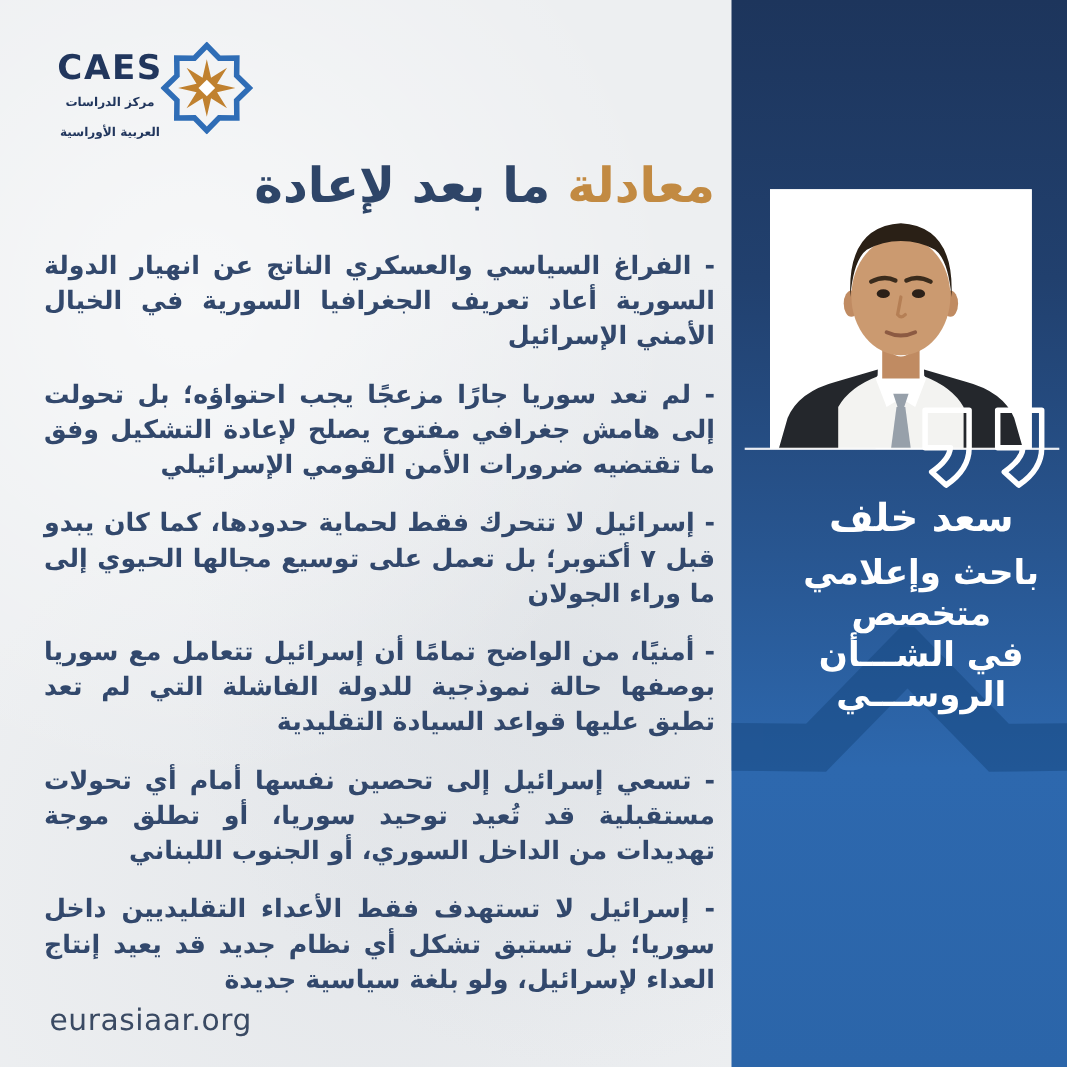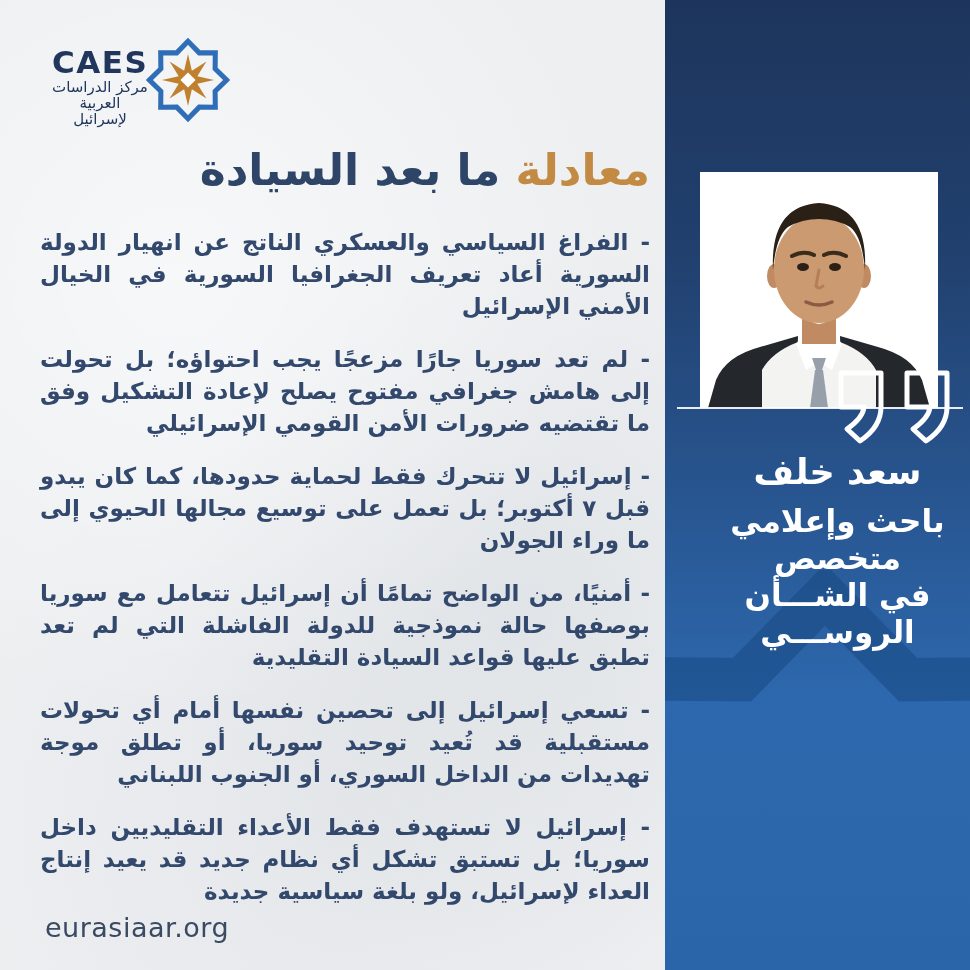--- a/index.html
+++ b/index.html
@@ -8,21 +8,21 @@
     background-color:#edeff1;
     background-image:
       radial-gradient(circle at 18% 28%, rgba(255,255,255,.55), transparent 42%),
       radial-gradient(circle at 55% 62%, rgba(206,211,217,.35), transparent 46%),
       radial-gradient(circle at 35% 85%, rgba(210,214,220,.3), transparent 40%);
     font-family:"DejaVu Sans","Liberation Sans",sans-serif;
   }
   
   .logo-block{position:absolute; top:45px; left:52px; width:96px; text-align:center; color:#21365d;}
   .logo-acronym{font-size:31px; font-weight:800; letter-spacing:1.5px; line-height:34px;}
-  .logo-ar{font-size:15px; font-weight:400; line-height:16px; direction:rtl;}
+  .logo-ar{font-size:11px; font-weight:700; line-height:28px; direction:rtl;}
   .logo-star{position:absolute; top:38px; left:146px; width:84px; height:84px;}
   .main-title{
     position:absolute; top:140px; left:40px; width:610px;
     direction:rtl; text-align:right; font-size:44px; font-weight:800; line-height:60px;
     color:#2e4568; letter-spacing:0;
   }
   .main-title .hl{color:#c28a42;}
   .bullets{position:absolute; top:226px; left:40px; width:610px; direction:rtl;}
   .bullets p{
     margin:0 0 21px 0; font-size:23px; line-height:32px; font-weight:700;
@@ -45,29 +45,29 @@
     color:#fff; font-size:31px; font-weight:700; line-height:37px; direction:rtl;}
 </style>
 </head>
 <body>
 
 <div class="canvas">
 
   <div class="logo-block">
     <div class="logo-acronym">CAES</div>
     <div class="logo-ar">مركز الدراسات</div>
-    <div class="logo-ar">العربية لإسرائيل</div>
+    <div class="logo-ar">العربية الأوراسية</div>
   </div>
   <svg class="logo-star" viewBox="0 0 100 100">
     <path d="M50,4 L36.6,17.7 L17.5,17.5 L17.7,36.6 L4,50 L17.7,63.4 L17.5,82.5 L36.6,82.3 L50,96 L63.4,82.3 L82.5,82.5 L82.3,63.4 L96,50 L82.3,36.6 L82.5,17.5 L63.4,17.7 Z" fill="none" stroke="#2f6db6" stroke-width="6" stroke-linejoin="miter"></path>
     <path d="M50,19 L45.4,38.9 L28.1,28.1 L38.9,45.4 L19,50 L38.9,54.6 L28.1,71.9 L45.4,61.1 L50,81 L54.6,61.1 L71.9,71.9 L61.1,54.6 L81,50 L61.1,45.4 L71.9,28.1 L54.6,38.9 Z" fill="#c0812f"></path>
     <path d="M50,41 L59,50 L50,59 L41,50 Z" fill="#ffffff"></path>
   </svg>
 
-  <div class="main-title"><span class="hl">معادلة</span> <span>ما بعد السيادة</span></div>
+  <div class="main-title"><span class="hl">معادلة</span> <span>ما بعد لإعادة</span></div>
 
   <div class="bullets">
     <p>- الفراغ السياسي والعسكري الناتج عن انهيار الدولة السورية أعاد تعريف الجغرافيا السورية في الخيال الأمني الإسرائيل</p>
     <p>- لم تعد سوريا جارًا مزعجًا يجب احتواؤه؛ بل تحولت إلى هامش جغرافي مفتوح يصلح لإعادة التشكيل وفق ما تقتضيه ضرورات الأمن القومي الإسرائيلي</p>
     <p>- إسرائيل لا تتحرك فقط لحماية حدودها، كما كان يبدو قبل ٧ أكتوبر؛ بل تعمل على توسيع مجالها الحيوي إلى ما وراء الجولان</p>
     <p>- أمنيًا، من الواضح تمامًا أن إسرائيل تتعامل مع سوريا بوصفها حالة نموذجية للدولة الفاشلة التي لم تعد تطبق عليها قواعد السيادة التقليدية</p>
     <p>- تسعي إسرائيل إلى تحصين نفسها أمام أي تحولات مستقبلية قد تُعيد توحيد سوريا، أو تطلق موجة تهديدات من الداخل السوري، أو الجنوب اللبناني</p>
     <p>- إسرائيل لا تستهدف فقط الأعداء التقليديين داخل سوريا؛ بل تستبق تشكل أي نظام جديد قد يعيد إنتاج العداء لإسرائيل، ولو بلغة سياسية جديدة</p>
   </div>
 

